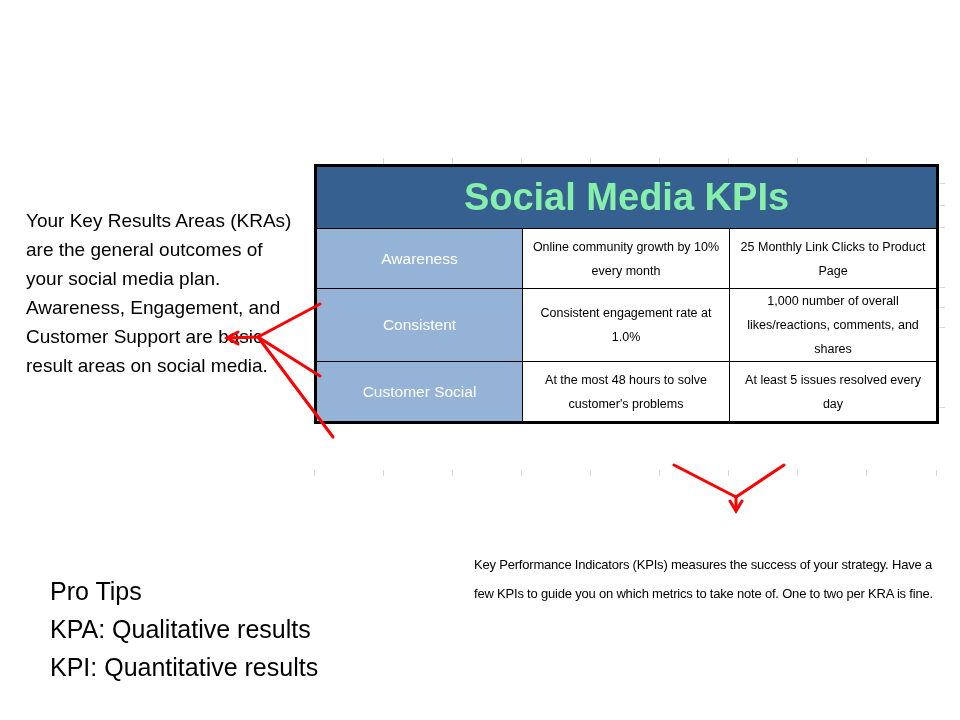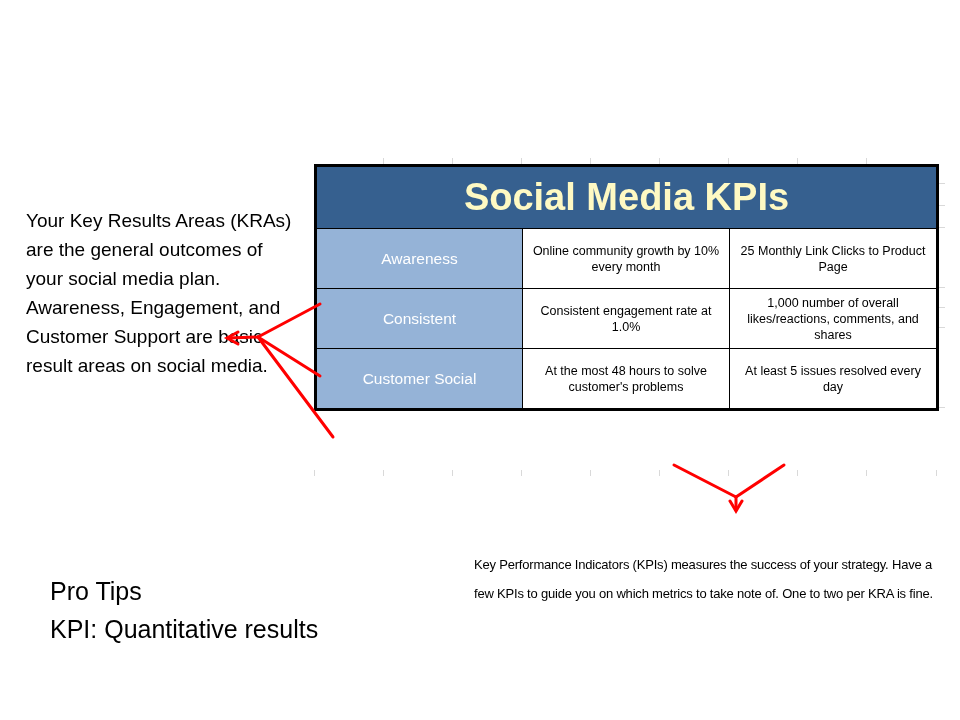--- a/index.html
+++ b/index.html
@@ -3,24 +3,24 @@
 <meta charset="utf-8">
 <style>
   html, body { margin:0; padding:0; }
   body { width:960px; height:720px; background:#ffffff; position:relative; overflow:hidden;
          font-family:"Liberation Sans", sans-serif; }
   .grid-tick { position:absolute; background:#d9d9d9; }
   .kpi-table { position:absolute; left:314px; top:164px; width:622px; border-collapse:collapse;
                border:3px solid #000; table-layout:fixed; }
   .kpi-table td { border:1px solid #000; text-align:center; vertical-align:middle; padding:0 4px;
                   font-family:"Liberation Sans", sans-serif; }
-  .title-cell { background:#36608f; color:#fef9c3; font-weight:bold; font-size:38px; height:61px; }
+  .title-cell { background:#36608f; color:#86efac; font-weight:bold; font-size:38px; height:61px; }
   .hdr-cell { background:#95b3d7; color:#fff; font-size:16px; height:59px; line-height:27px; }
   .obj-cell { background:#95b3d7; color:#fff; font-size:15.5px; height:59px;margin-top:24px; }
-  .val-cell { background:#fff; color:#000; font-size:12.5px; line-height:16px; height:59px; }
+  .val-cell { background:#fff; color:#000; font-size:12.5px; line-height:24px; height:59px; }
   .callout { position:absolute; color:#000; font-family:"Liberation Sans", sans-serif; }
   .kra-text { left:26px; top:206px; width:270px; font-size:19px; line-height:29px; }
   .pro-tips { left:50px; top:552px; font-size:25px; line-height:38px;margin-top:20px; }
   .kpi-text { left:474px; top:550px; width:470px; font-size:13px; line-height:29px; letter-spacing:-0.2px; }
   svg.arrows { position:absolute; left:0; top:0; }
 </style>
 </head>
 <body>
 
 <div>
@@ -76,20 +76,21 @@
     <td class="val-cell">At the most 48 hours to solve customer's problems</td>
     <td class="val-cell">At least 5 issues resolved every day</td>
   </tr>
 </tbody>
   </table>
 
 <div class="callout kra-text">Your Key Results Areas (KRAs) are the general outcomes of your social media plan. Awareness, Engagement, and Customer Support are basic result areas on social media.</div>
 
 <div class="callout pro-tips">
   <div>Pro Tips</div>
+  <div>KPA: Qualitative results</div>
   <div>KPI: Quantitative results</div>
 </div>
 
 <div class="callout kpi-text">Key Performance Indicators (KPIs) measures the success of your strategy. Have a few KPIs to guide you on which metrics to take note of. One to two per KRA is fine.</div>
 
 <svg class="arrows" width="960" height="720">
   <g stroke="#ff0000" stroke-width="3" fill="none" stroke-linecap="round">
 
     <line x1="320" y1="304" x2="258" y2="337"></line>
     <line x1="320" y1="376" x2="258" y2="337"></line>

